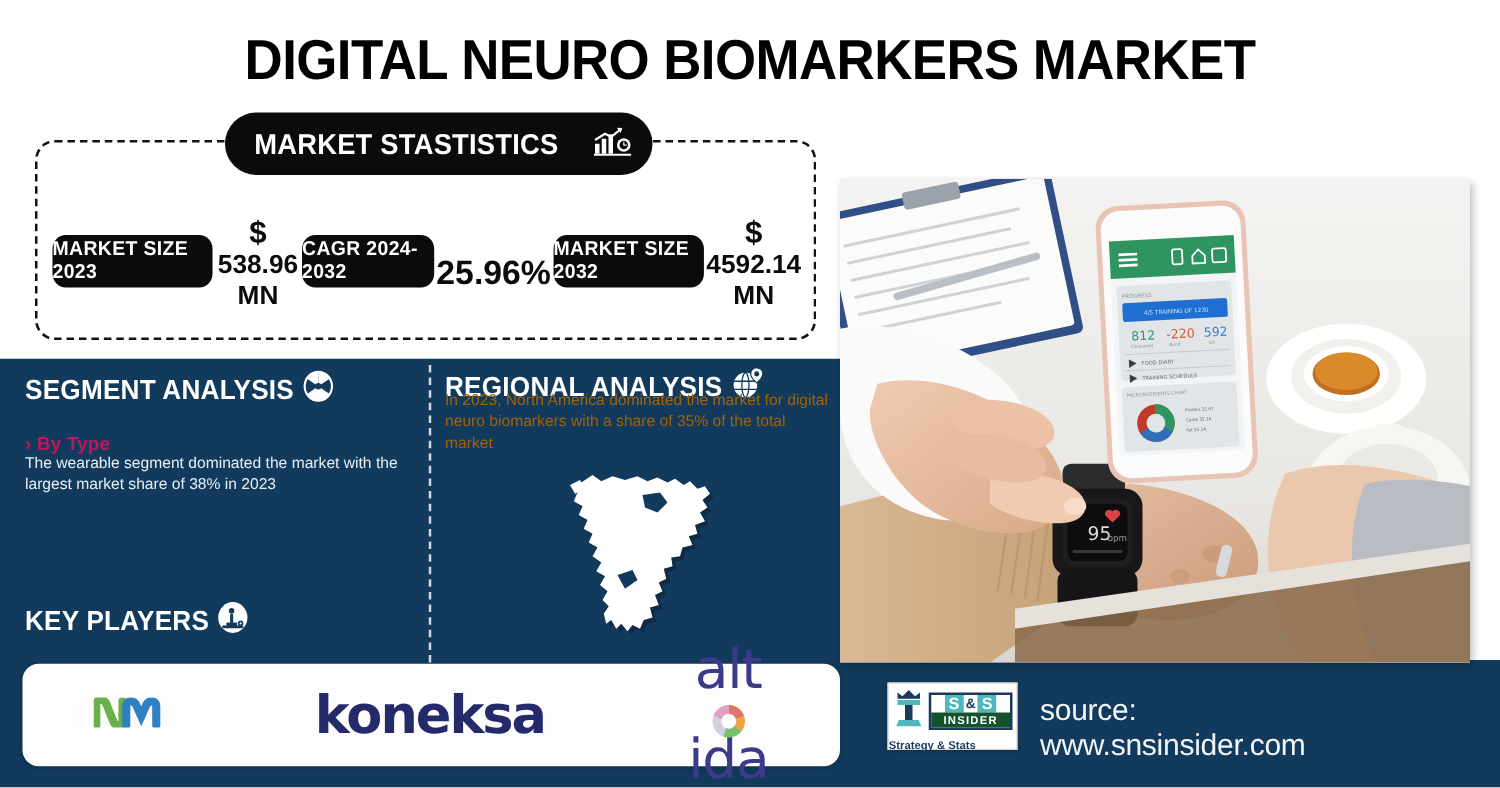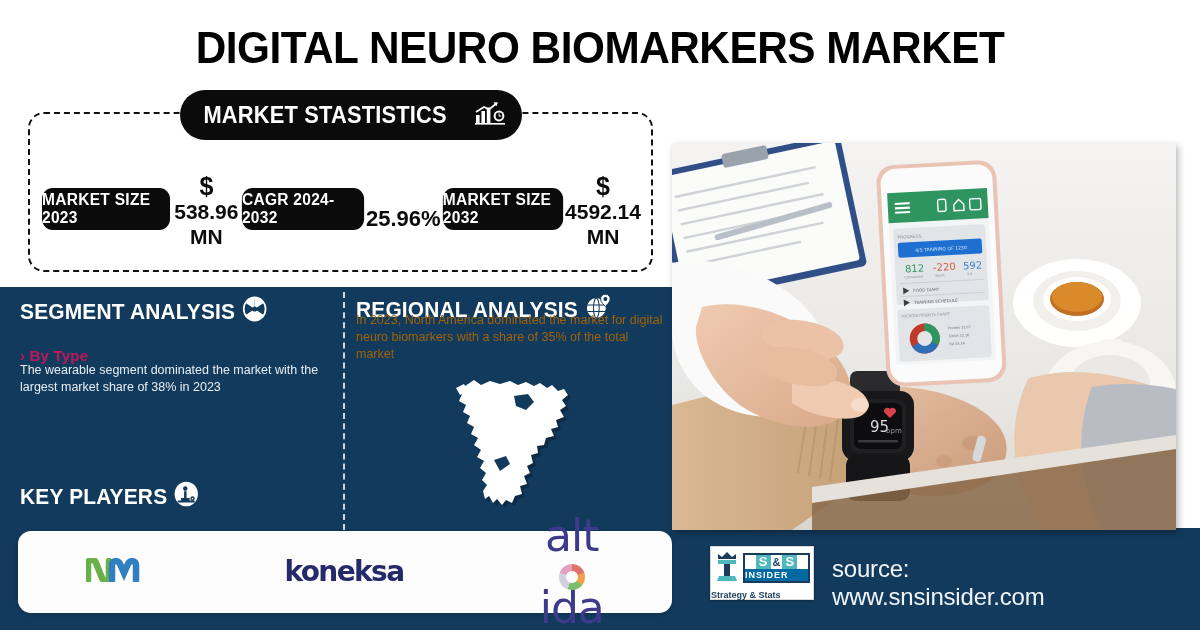--- a/index.html
+++ b/index.html
@@ -94,21 +94,21 @@
   }
   .stat-val {
     margin-top: 5px;
     color: #0b0b0b;
     font-weight: 700;
     font-size: 21px;
     line-height: 25px;
     text-align: center;
     font-family: "Liberation Sans Narrow", "Liberation Sans", sans-serif;
   }
-  .stat-val.big { font-size: 22px; padding-top: 14px; }
+  .stat-val.big { font-size: 27px; padding-top: 14px; }
   .stat-val .cur { display: block; font-size: 25px; line-height: 25px; }
 
   
   .navy {
     position: absolute;
     left: 0; top: 287px;
     width: 672px; height: 343px;
     background: #123a5c;
   }
   .navy-bottom {
@@ -189,21 +189,21 @@
   
   .nm-word {
     font-size: 26px; line-height: 27px; letter-spacing: -0.6px;
     font-family: "DejaVu Sans", sans-serif;
   }
   .nm-word .g { color: #7cb342; }
   .nm-word .b { color: #1f6fb5; font-weight: 700; }
 
   
   .kx {
-    font-size: 28px; line-height: 44px; font-weight: 700;
+    font-size: 42px; line-height: 44px; font-weight: 700;
     color: #252a6b; letter-spacing: -1.6px;
     font-family: "DejaVu Sans", sans-serif;
   }
 
   
   .al {
     font-size: 44px; line-height: 46px; font-weight: 400;
     color: #3d3a8c; letter-spacing: -1px;
     font-family: "DejaVu Sans", sans-serif;
     display: flex; align-items: center;
@@ -258,23 +258,23 @@
     display: flex; flex-direction: column;
     align-items: stretch;
   }
   .ss-row1 {
     display: flex; align-items: center; justify-content: center; gap: 2px;
     font-size: 13px; font-weight: 700; line-height: 14px;
   }
   .ss-row1 .s { color: #ffffff; background: #4fb8bd; padding: 0 3px; }
   .ss-row1 .amp { color: #1b3b5c; font-size: 11px; }
   .ss-row2 {
-    background: #0369a1; color: #ffffff;
+    background: #14532d; color: #ffffff;
     font-size: 9px; font-weight: 700; letter-spacing: 1px;
-    text-align: left; line-height: 12px;
+    text-align: center; line-height: 12px;
   }
   .ss-bottom {
     color: #1b3b5c; font-size: 9px; font-weight: 700;
     line-height: 13px; padding-bottom: 2px;
   }
   .source-text {
     position: absolute;
     left: 832px; top: 555px;
     color: #f2f5f8;
     font-size: 24px;

